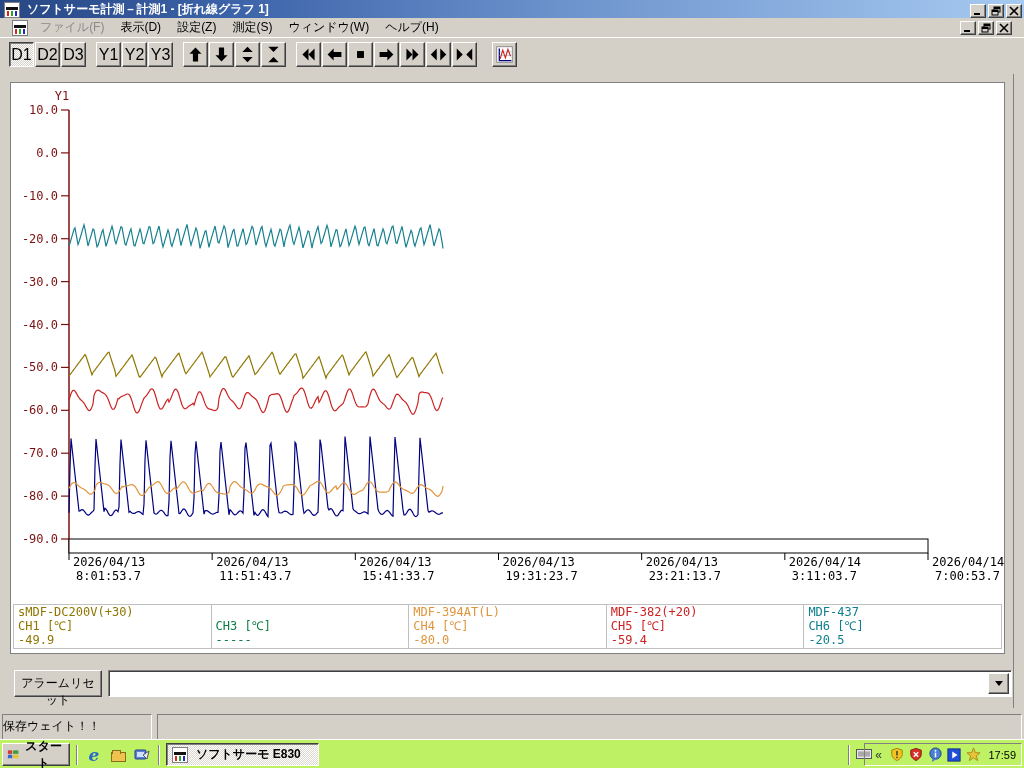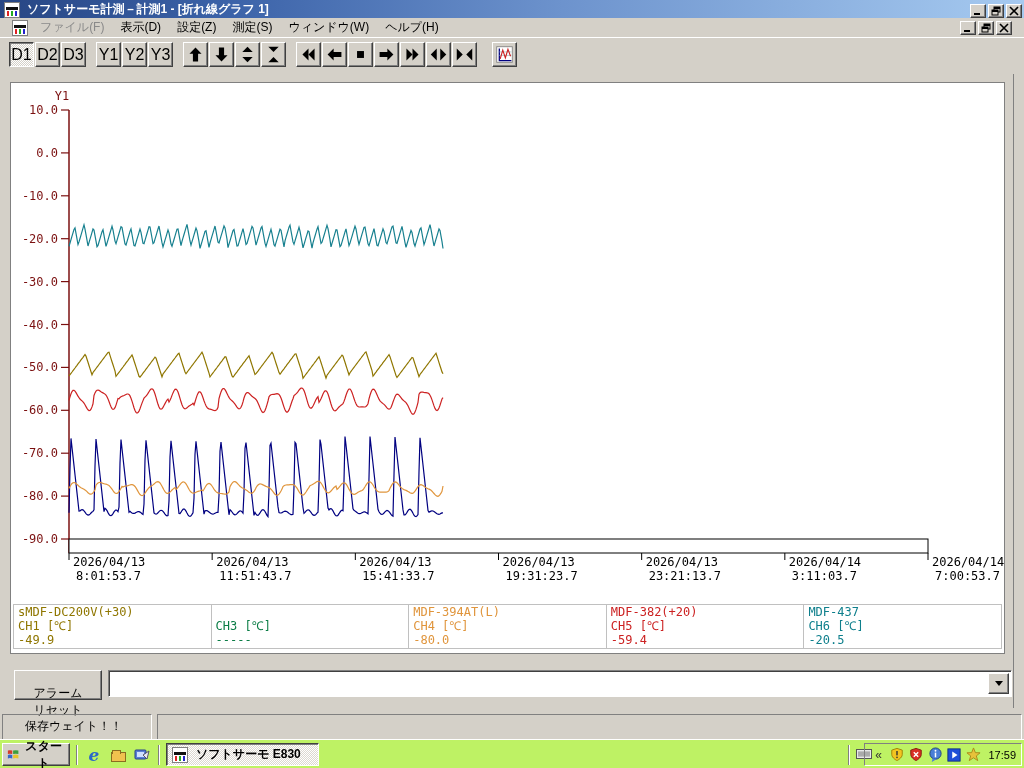--- a/index.html
+++ b/index.html
@@ -70,21 +70,21 @@
     font-family:"DejaVu Sans Mono","Liberation Mono",monospace; font-size:12px; line-height:14px;
   }
   .legend-cell{ flex:1; border-right:1px solid #c0c0c0; padding:0 4px; overflow:hidden; white-space:nowrap; }
   .legend-cell:last-child{ border-right:none; }
   .legend-cell div{ min-height:14px; }
   
   .alarm-row{ position:absolute; left:10px; top:662px; width:1002px; height:38px; }
   .alarm-btn{
     position:absolute; left:4px; top:8px; width:88px; height:27px;
     background:#d4d0c8; border:1px solid; border-color:#fff #404040 #404040 #fff;
-    box-shadow:inset -1px -1px 0 #808080; font-size:12px; padding:14px;
+    box-shadow:inset -1px -1px 0 #808080; font-size:12px; padding:4px;
     font-family:"Liberation Sans","DejaVu Sans",sans-serif;
   }
   .alarm-combo{
     position:absolute; left:98px; top:8px; right:0; height:27px;
     border:1px solid; border-color:#808080 #fff #fff #808080;
     box-shadow:inset 1px 1px 0 #404040; background:#fff;
   }
   .alarm-combo input{
     position:absolute; left:2px; top:2px; right:26px; bottom:2px;
     border:none; outline:none; font-size:12px; font-family:inherit; background:#fff; width:calc(100% - 28px);
@@ -93,21 +93,21 @@
     position:absolute; right:2px; top:2px; width:21px; height:21px;
     background:#d4d0c8; border:1px solid; border-color:#fff #404040 #404040 #fff;
     box-shadow:inset -1px -1px 0 #808080; display:flex; align-items:center; justify-content:center; padding:0;
   }
   .down-tri{ width:0; height:0; border-left:4px solid transparent; border-right:4px solid transparent; border-top:5px solid #000; }
   
   .statusbar{ position:absolute; left:2px; top:712px; width:1020px; height:25px; }
   .sb-panel{
     position:absolute; top:2px; height:29px;
     border:1px solid; border-color:#808080 #fff #fff #808080;
-    padding:3px 22px; font-size:12px; white-space:nowrap; overflow:hidden;
+    padding:3px 0; font-size:12px; white-space:nowrap; overflow:hidden;
   }
   .sb-left{ left:0; width:150px; }
   .sb-right{ left:155px; right:0; }
   
   .taskbar{
     position:absolute; left:0; bottom:0; width:1024px; height:29px;
     background:#bef264; border-top:1px solid #fff;
   }
   .start-btn{
     position:absolute; left:2px; top:3px; width:68px; height:23px;

